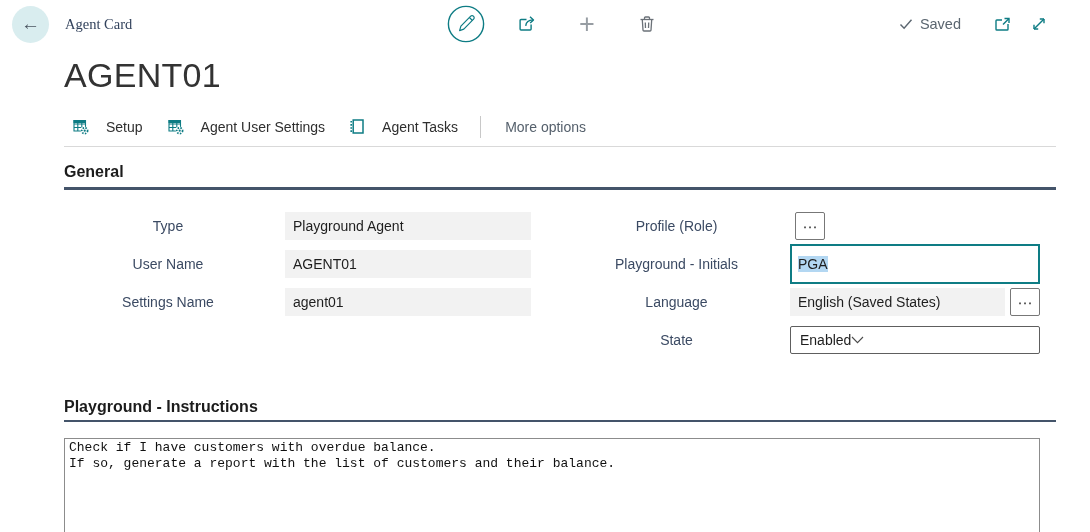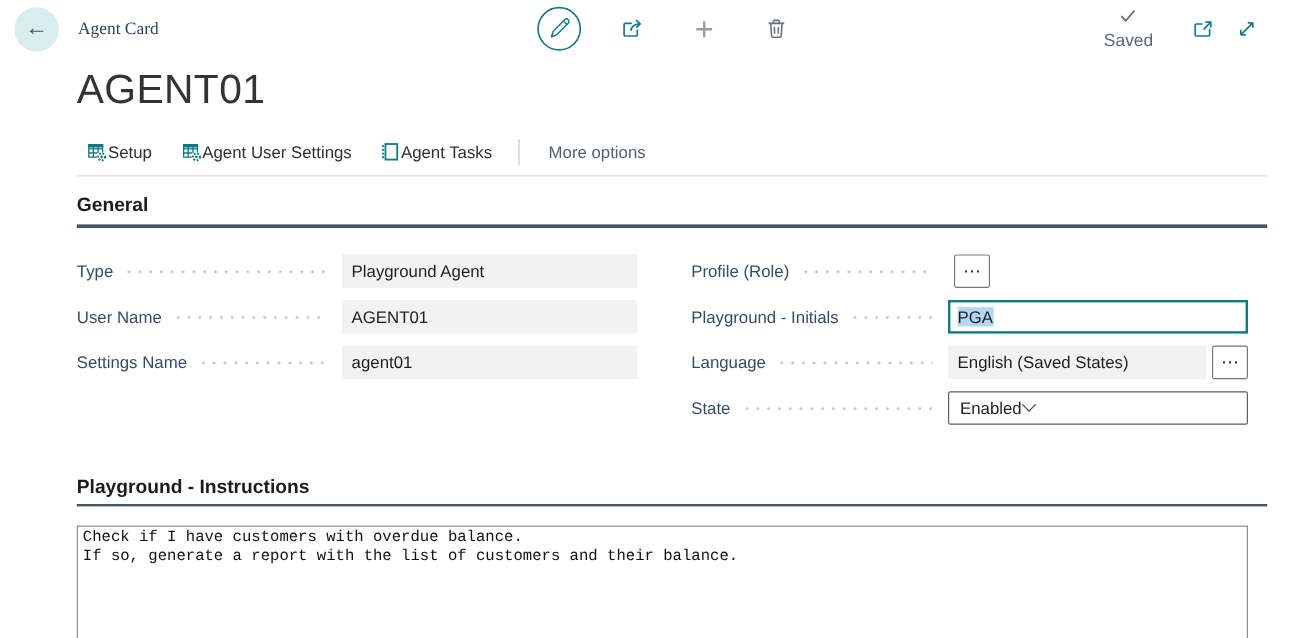--- a/index.html
+++ b/index.html
@@ -19,76 +19,76 @@
   }
   .back-glyph { font-size: 19px; line-height: 1; color: #49535f; margin-top: -2px; }
   .page-caption { margin-left: 16px; font-size: 14.5px; color: #32425c; font-family: Liberation Serif, serif; }
   .center-actions { position: absolute; left: 447px; top: 0; height: 48px; display: flex; align-items: center; gap: 42px; }
   .icon-btn { background: none; border: none; padding: 0; margin: 0; cursor: pointer; display: flex; align-items: center; justify-content: center; }
   .edit-btn { margin-right: -10px; }
   .accent-ic { color: var(--accent, #0e7c84); }
   .gray-ic { color: #6b7178; }
   .plus-glyph { font-size: 27px; font-weight: 300; color: #979da3; line-height: 20px; font-family: "Liberation Sans", sans-serif; }
   .right-actions { position: absolute; right: 42px; top: 0; height: 48px; display: flex; align-items: center; gap: 18px; }
-  .save-status { display: flex; align-items: center; gap: 7px; color: #5b6670; font-size: 14.5px; margin-right: 14px; flex-direction: column; }
+  .save-status { display: flex; align-items: center; gap: 7px; color: #5b6670; font-size: 14.5px; margin-right: 14px; }
 
   
   .page-title {
     margin: 6px 0 0 64px; font-size: 34px; font-weight: 300; letter-spacing: 0.3px;
     color: #333; line-height: 42px;
   }
 
   
   .cmdbar {
     display: flex; align-items: center; margin: 18px 34px 0 64px;
     padding-bottom: 7px; border-bottom: 1px solid var(--divider, #d9d9d9);
   }
   .cmd-btn {
-    display: flex; align-items: center; gap: 1px; background: none; border: none;
+    display: flex; align-items: center; gap: 17px; background: none; border: none;
     padding: 4px 12px; font-size: 14px; color: #2f2f2f; cursor: pointer; font-family: inherit; justify-content: flex-end;
   }
   .cmd-btn:first-child { padding-left: 8px; }
   .cmd-btn.more { color: #55606c; padding-left: 14px; }
   .vdiv { width: 1px; height: 22px; background: #c8c8c8; margin: 0 10px; }
 
   
   .section-heading {
     margin: 16px 34px 0 64px; font-size: 16px; font-weight: 700; color: #1c1c1c;
     padding-bottom: 6px; cursor: pointer;
   }
   .section-heading.general { border-bottom: 3px solid var(--heading-underline, #44546a); }
   .section-heading.instructions { border-bottom: 2px solid var(--heading-underline, #44546a); margin-top: 44px; padding-bottom: 4px; }
 
   
   .fields { display: flex; margin: 22px 34px 0 64px; gap: 45px; }
   .col { display: flex; flex-direction: column; gap: 10px; }
   .col-left { width: 467px; }
   .col-right { width: 464px; }
   .field { display: flex; align-items: center; height: 28px; }
-  .label-wrap { display: flex; align-items: center; padding-right: 13px; }
+  .label-wrap { display: flex; align-items: center; padding-right: 13px; flex-direction: column; }
   .col-left .label-wrap { width: 221px; }
   .col-right .label-wrap { width: 214px; }
   .flabel { font-size: 14px; color: var(--label, #3b4a63); white-space: nowrap; }
   .dots {
     flex: 1; height: 3px; margin-left: 9px;
     background-image: radial-gradient(circle, #c9c9c9 1.1px, transparent 1.4px);
     background-size: 9px 3px; background-repeat: repeat-x; background-position: left center;
   }
   .control { flex: 1; display: flex; align-items: center; height: 28px; }
   .robox {
     flex: 1; height: 28px; background: var(--readonly-bg, #f2f2f2);
     display: flex; align-items: center; padding: 0 8px; font-size: 14px; color: #1e1e1e; cursor: text;
   }
   .lookup {
     width: 30px; height: 28px; margin-left: 5px; flex: none; cursor: pointer;
     border: 1px solid #777; border-radius: 2px; background: #fff; color: #333;
     font-size: 15px; display: flex; align-items: center; justify-content: center; line-height: 1;
   }
   .input-box {
-    flex: 1; height: 28px; border: 2px solid var(--accent, #0e7c84); background: #fff;
+    flex: 1; height: 40px; border: 2px solid var(--accent, #0e7c84); background: #fff;
     display: flex; align-items: center; padding: 12px 6px; font-size: 14px; color: #1e1e1e; cursor: text;
   }
   .sel { background: var(--selection-bg, #b3d7f2); }
   .select-box {
     flex: 1; height: 28px; border: 1px solid #5e5e5e; border-radius: 2px; background: #fff;
     display: flex; align-items: center; padding: 0 9px;
     font-size: 14px; color: #1e1e1e; cursor: pointer;
   }
 
   

